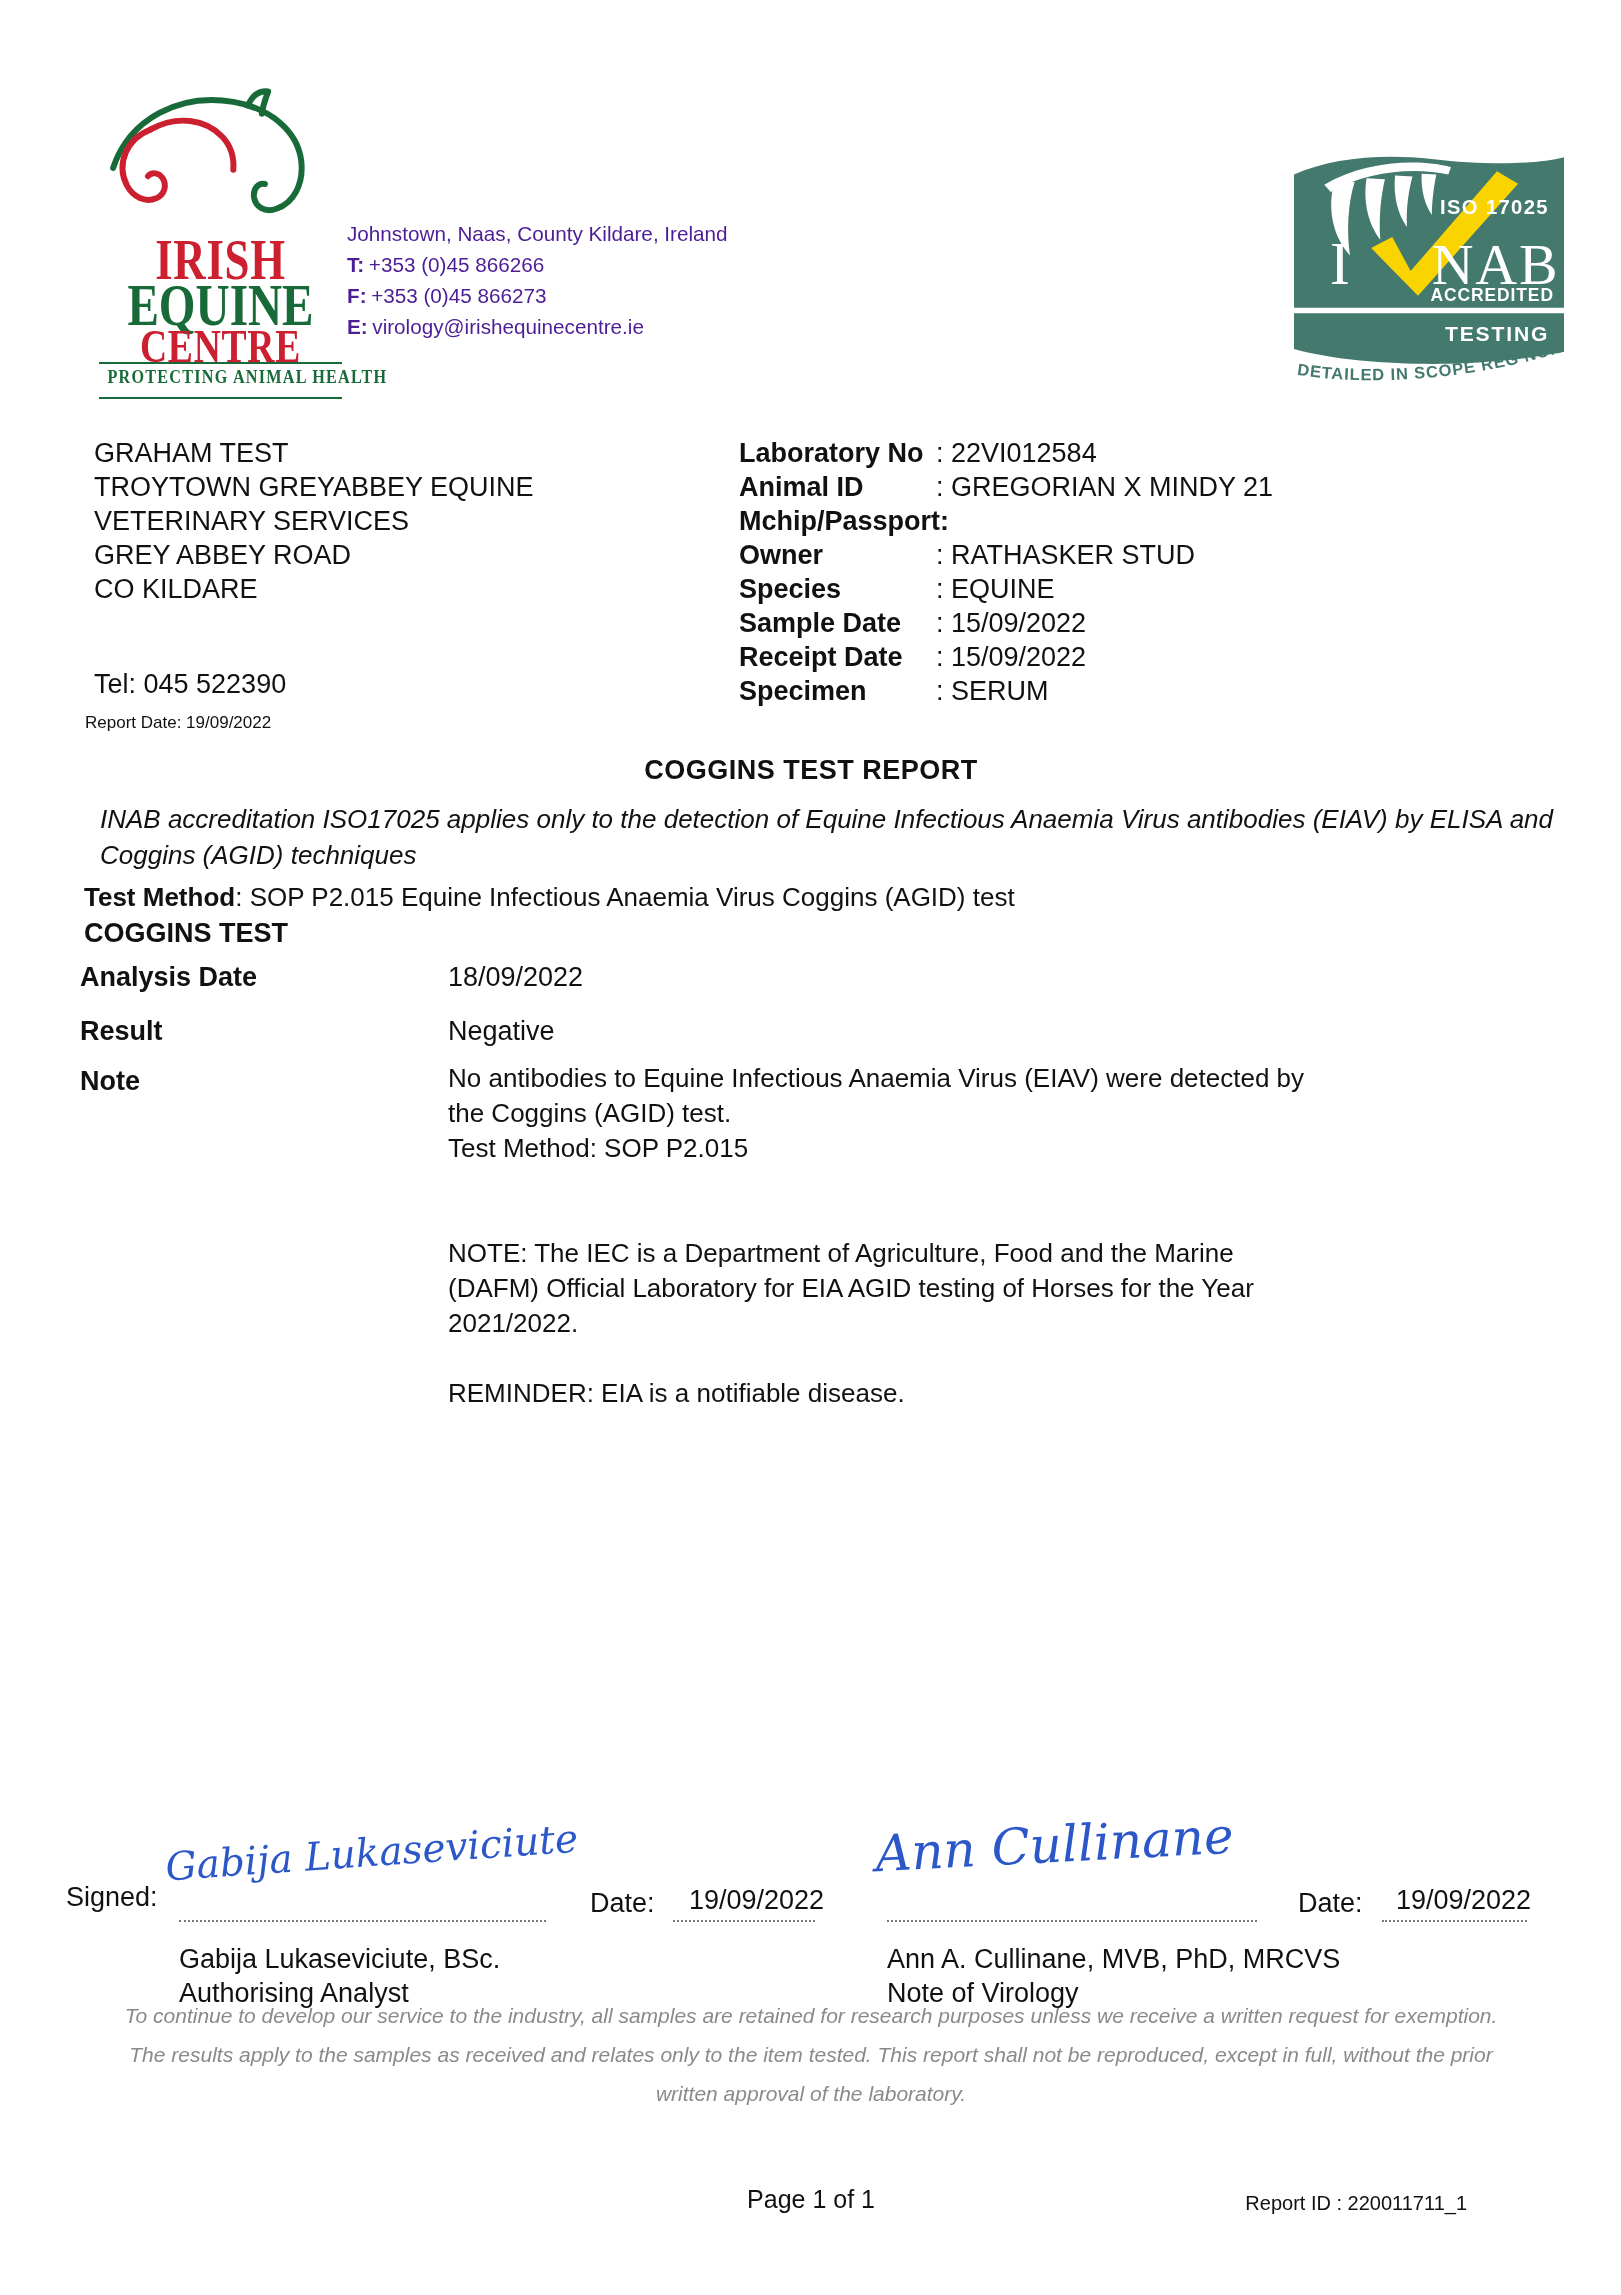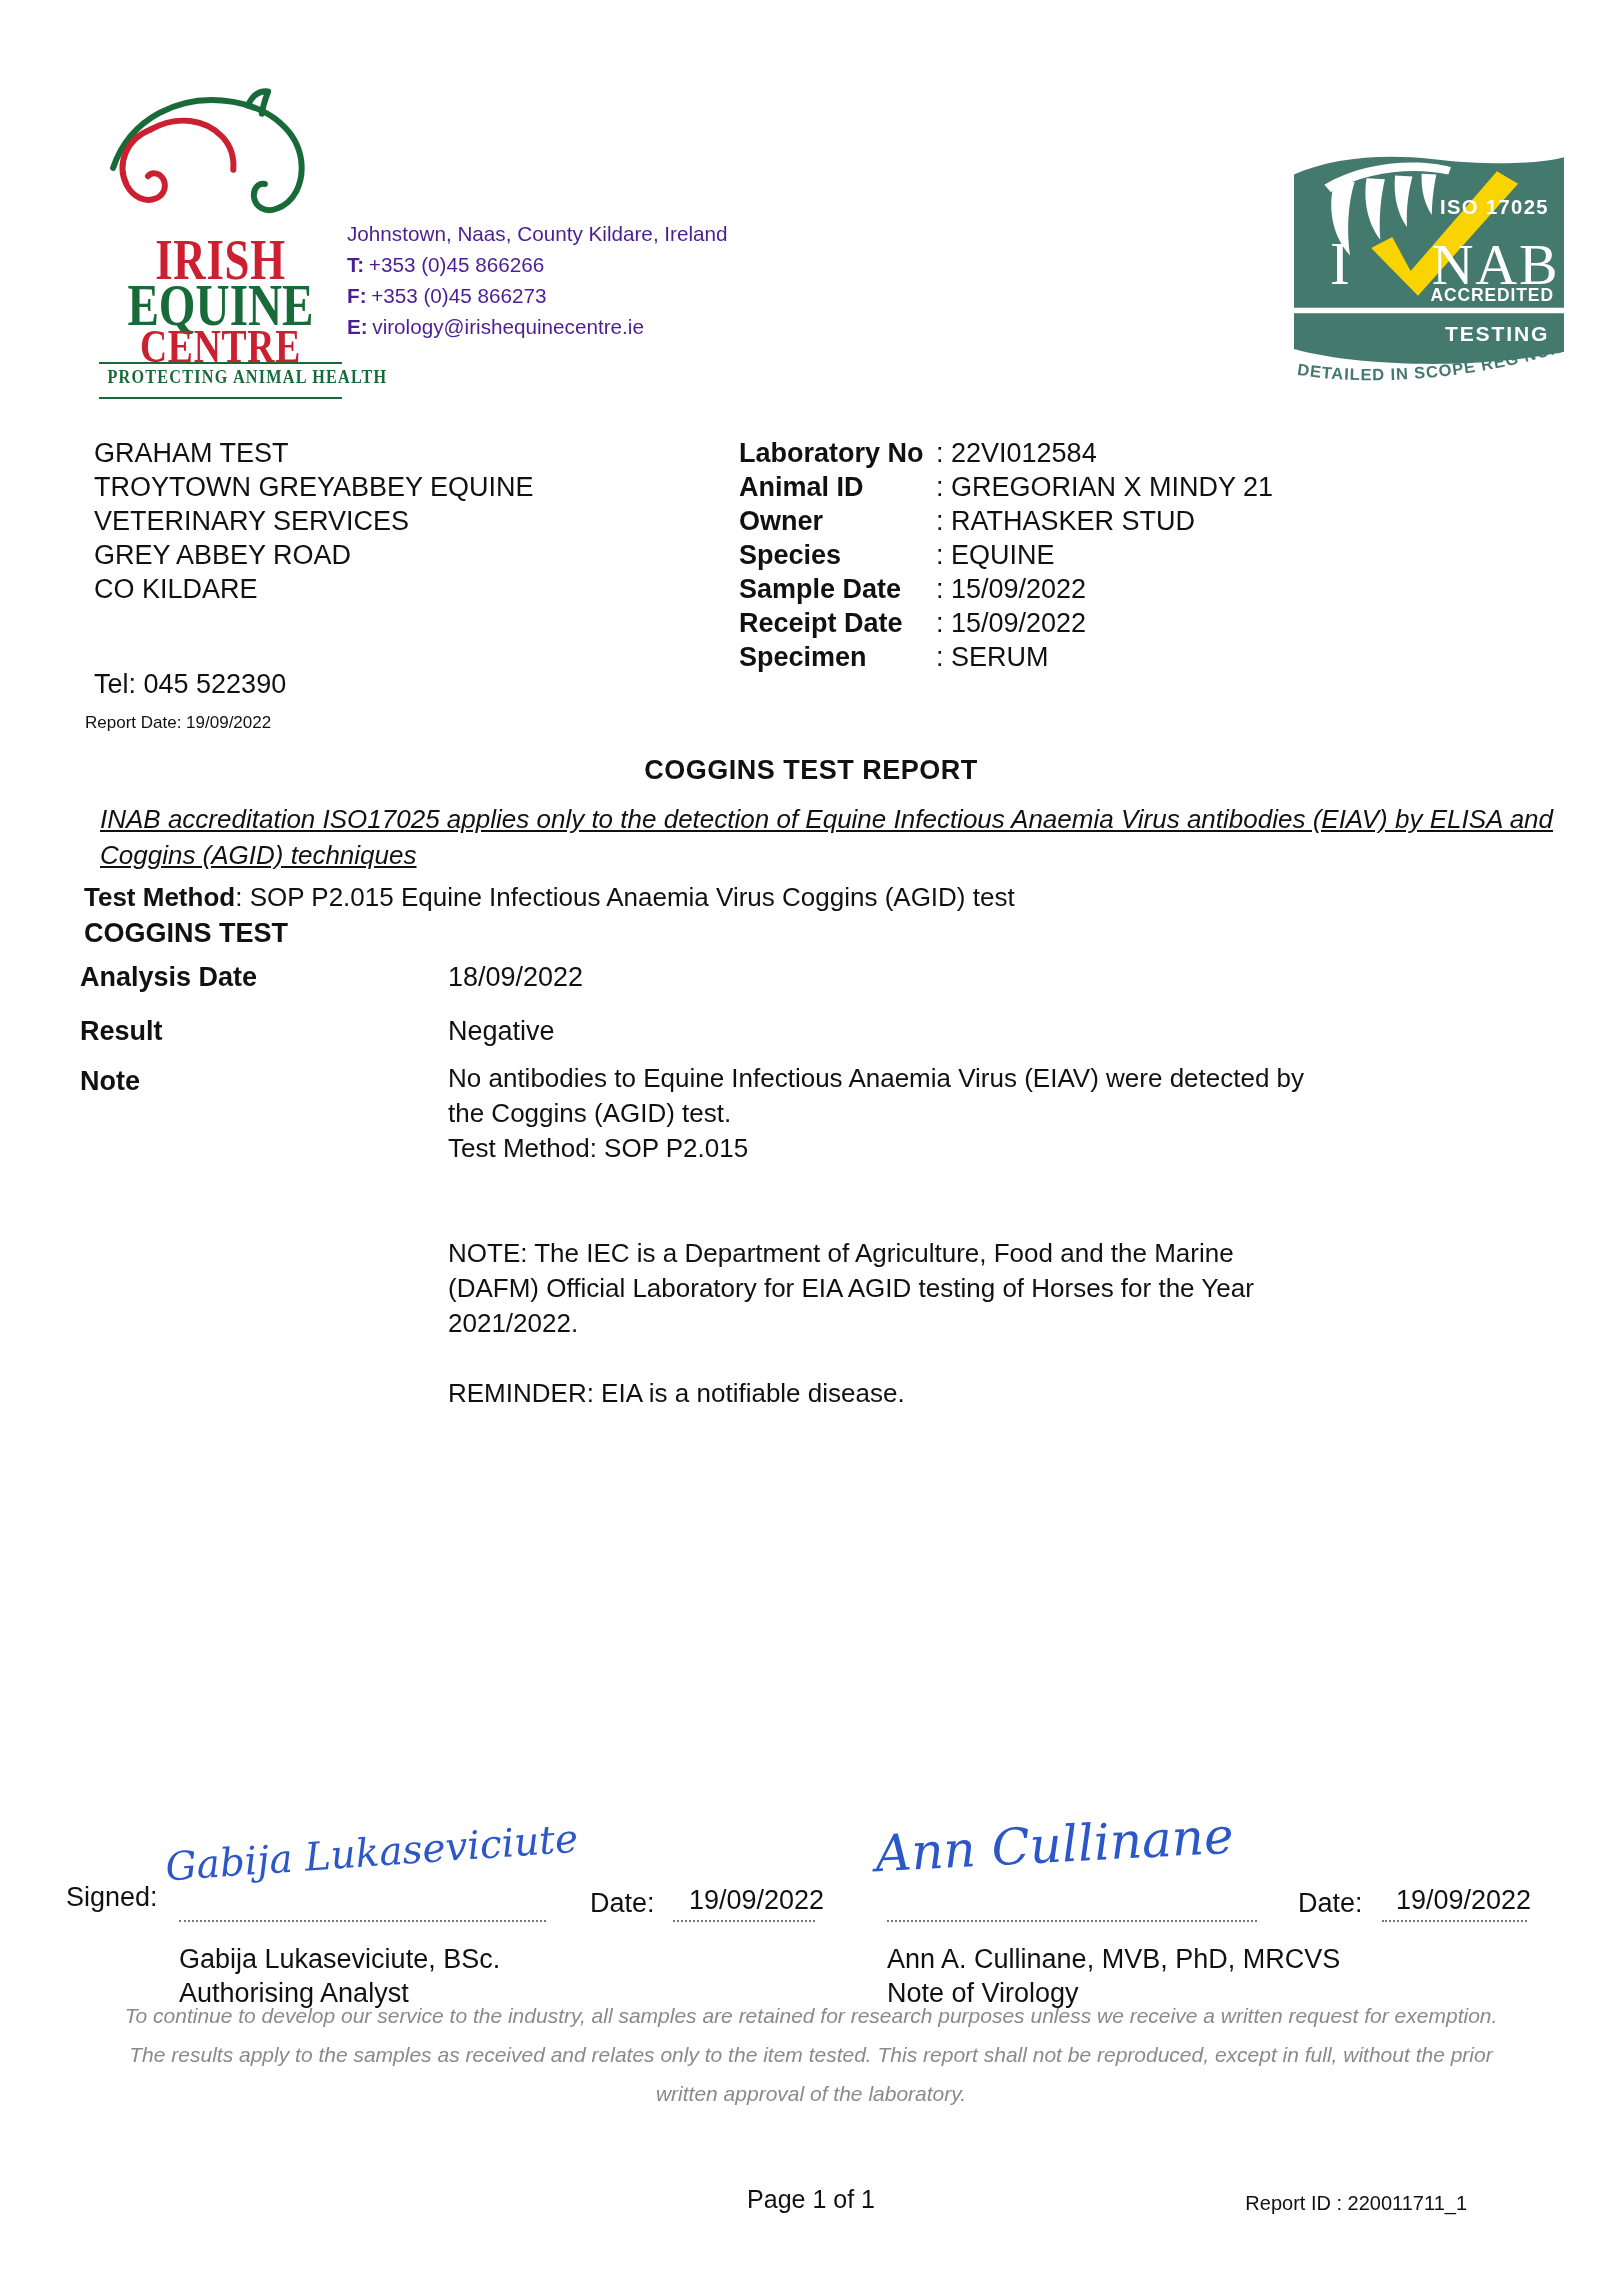--- a/index.html
+++ b/index.html
@@ -20,21 +20,21 @@
   .contact .b{margin-right:4.6px;}
   
   .lines > div{min-height:34px;line-height:34px;}
   .recipient{left:94px;top:436px;font-size:27px;}
   .sample{left:739px;top:436px;font-size:27px;}
   .sample .row{display:flex;height:34px;line-height:34px;}
   .sample .lbl{width:197px;font-weight:bold;}
   
   .title{top:755px;font-size:27px;font-weight:bold;letter-spacing:0.5px;}
   .accred{left:100px;top:801px;font-size:26px;font-style:italic;}
-  .accred > div{min-height:36px;line-height:36px;text-decoration:underline;}
+  .accred > div{min-height:36px;line-height:36px;}
   .body-row-label{left:80px;font-size:27px;font-weight:bold;}
   .body-row-value{left:448px;font-size:27px;}
   .note-lines{left:448px;top:1061px;font-size:26px;}
   .note-lines > div{min-height:35px;line-height:35px;}
   
   .sig-script{font-family:"DejaVu Serif",serif;font-style:italic;color:#2b57c8;white-space:nowrap;}
   .dotline{border-top:2.3px dotted #777777;height:0;}
   .sig-name{font-size:27px;line-height:34px;}
   
   .disclaimer{top:1996px;font-size:21px;color:#8a8a8a;font-style:italic;}
@@ -107,20 +107,24 @@
   <div class="abs" style="left:85px;top:713px;font-size:17px;">Report Date: 19/09/2022</div>
 
   <div class="abs sample">
     <div class="row">
         <span class="lbl">Laboratory No</span>
         <span>: 22VI012584</span>
       </div>
     <div class="row">
         <span class="lbl">Animal ID</span>
         <span>: GREGORIAN X MINDY 21</span>
+      </div>
+    <div class="row">
+        <span class="lbl">Mchip/Passport:</span>
+        <span></span>
       </div>
     <div class="row">
         <span class="lbl">Owner</span>
         <span>: RATHASKER STUD</span>
       </div>
     <div class="row">
         <span class="lbl">Species</span>
         <span>: EQUINE</span>
       </div>
     <div class="row">

